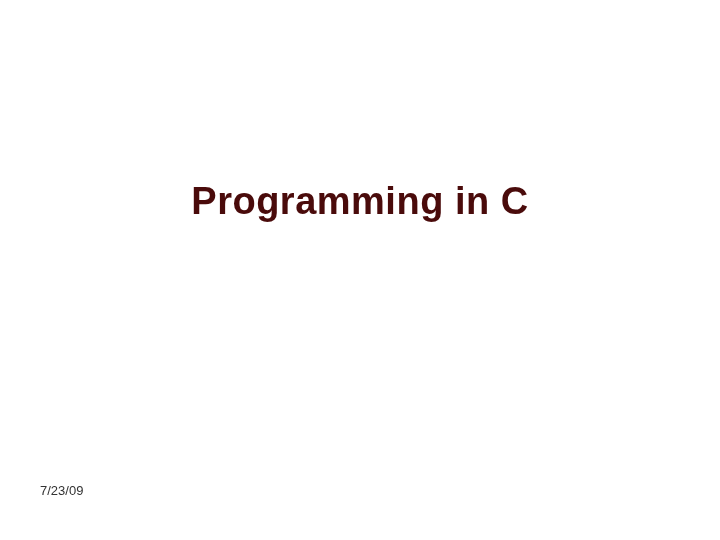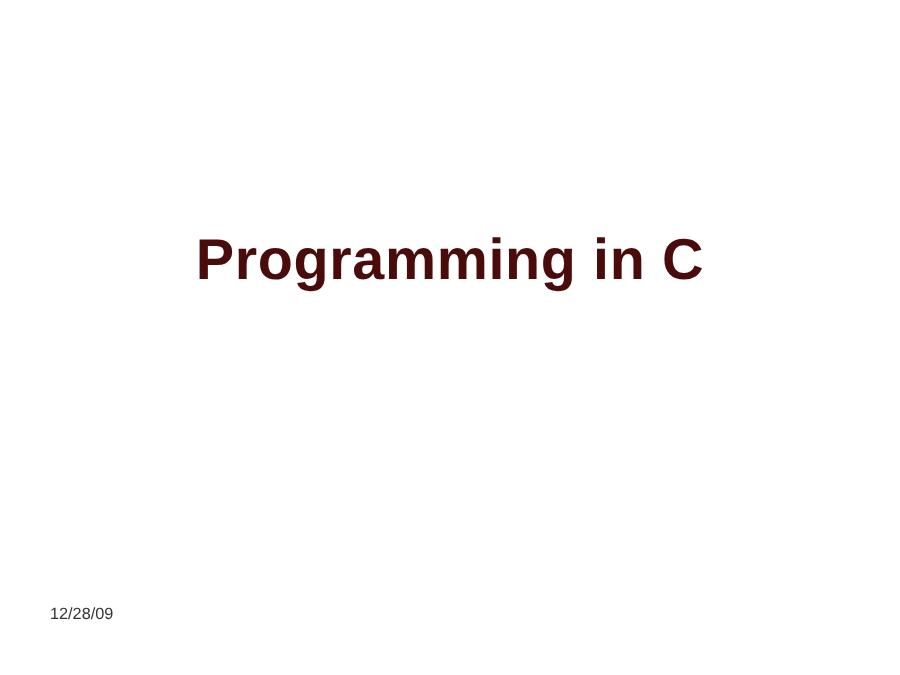--- a/index.html
+++ b/index.html
@@ -19,21 +19,21 @@
       width: 100%;
       height: 100%;
       position: relative;
     }
     .title {
       position: absolute;
       top: 180px;
       left: 0;
       width: 100%;
       text-align: center;
-      font-size: 46px;
+      font-size: 38px;
       font-weight: bold;
       color: #4a0b0b;
       letter-spacing: 0.5px;
     }
     .subtitle-block {
       position: absolute;
       top: 288px;
       left: 0;
       width: 100%;
       text-align: center;
@@ -50,14 +50,14 @@
       left: 40px;
       font-size: 13px;
       color: #333333;
     }
   </style>
 </head>
 <body>
 
 <div class="slide">
   <div class="title">Programming in C</div>
-  <div class="date-footer">12/28/09</div>
+  <div class="date-footer">7/23/09</div>
 </div>
 
 </body></html>

